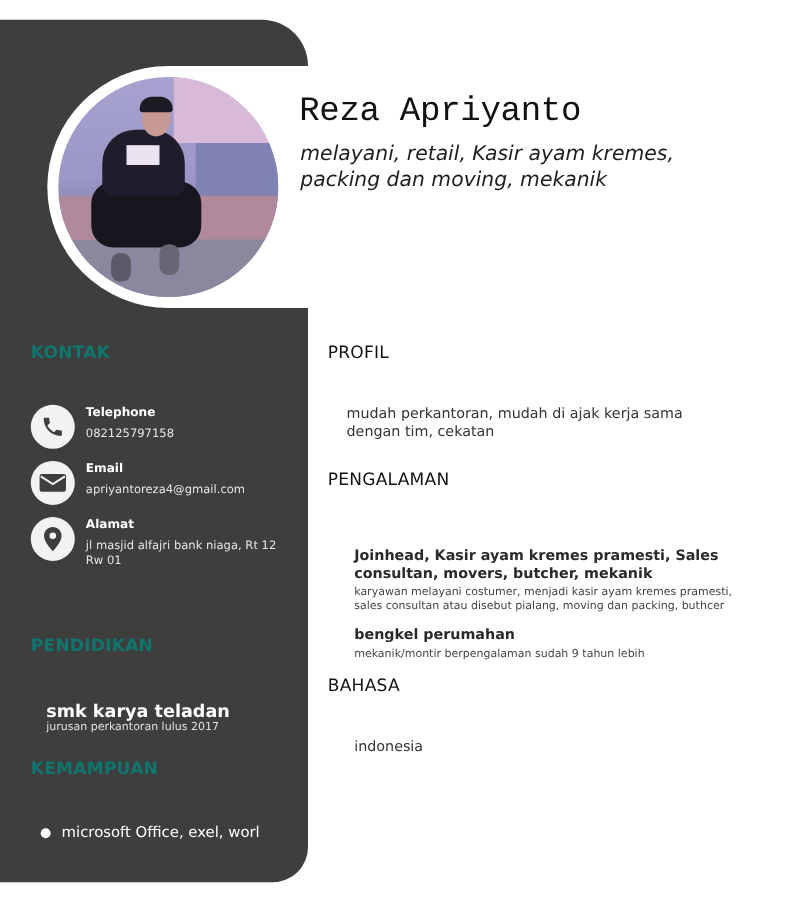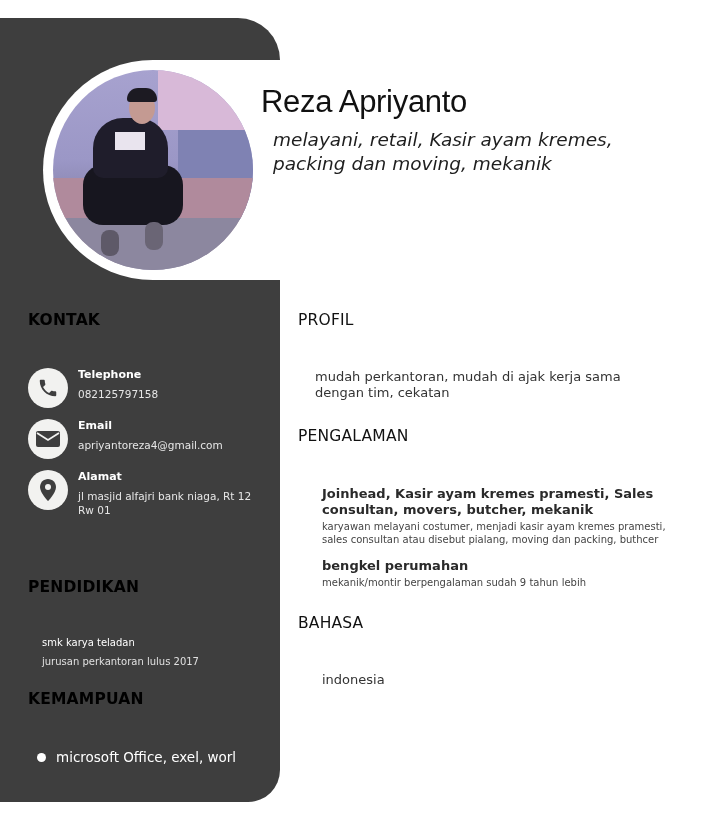--- a/index.html
+++ b/index.html
@@ -31,45 +31,45 @@
   .photo .step2 { position:absolute; left:0; top:148px; width:200px; height:52px; background:#8c879f; }
   .photo .body { position:absolute; left:40px; top:48px; width:75px; height:60px; border-radius:30px 30px 10px 10px; background:#1f1d2b; }
   .photo .head { position:absolute; left:76px; top:22px; width:26px; height:32px; border-radius:50%; background:#c49a92; }
   .photo .hair { position:absolute; left:74px; top:18px; width:30px; height:14px; border-radius:15px 15px 4px 4px; background:#1c1a22; }
   .photo .shirt-print { position:absolute; left:62px; top:62px; width:30px; height:18px; background:#e9e4ee; }
   .photo .legs { position:absolute; left:30px; top:95px; width:100px; height:60px; border-radius:20px; background:#17161f; }
   .photo .shoe1 { position:absolute; left:48px; top:160px; width:18px; height:26px; border-radius:8px; background:#5e5968; }
   .photo .shoe2 { position:absolute; left:92px; top:152px; width:18px; height:28px; border-radius:8px; background:#6a6575; }
 
   .name {
-    position:absolute; left:261px; top:84px; font-size:31px; font-weight:normal; color:#111;
-    font-family:Liberation Sans, sans-serif; letter-spacing:-0.3px;
+    position:absolute; left:272px; top:84px; font-size:31px; font-weight:normal; color:#111;
+    font-family:Liberation Mono, monospace; letter-spacing:-0.3px;
   }
   .tagline {
     position:absolute; left:273px; top:128px; width:360px; font-size:18.5px; line-height:24px;
     font-style:italic; color:#1e1e1e; font-family:"DejaVu Sans","Liberation Sans",sans-serif;
   }
 
-  .side-h { position:absolute; left:28px; color:#000000; font-size:15.5px; font-weight:bold; letter-spacing:0.2px; }
+  .side-h { position:absolute; left:28px; color:#0f766e; font-size:15.5px; font-weight:bold; letter-spacing:0.2px; }
   .contact { position:absolute; left:28px; width:240px; height:42px; }
   .contact .ic {
     position:absolute; left:0; top:0; width:40px; height:40px; border-radius:50%; background:#f2f2f0;
     display:flex; align-items:center; justify-content:center;
   }
   .contact .lbl { position:absolute; left:50px; top:0; color:#fff; font-size:11px; font-weight:bold; }
   .contact .val { position:absolute; left:50px; top:19px; width:190px; color:#e6e6e6; font-size:10.5px; line-height:14px; }
 
-  .edu-title { position:absolute; left:42px; top:637px; color:#fff; font-size:10px; font-weight:normal; }
+  .edu-title { position:absolute; left:42px; top:637px; color:#fff; font-size:16px; font-weight:bold; }
   .edu-sub { position:absolute; left:42px; top:656px; color:#e0e0e0; font-size:10px; }
   .skill { position:absolute; left:37px; top:749px; color:#fff; font-size:13.5px; display:flex; align-items:center; }
   .skill .dot { width:9px; height:9px; border-radius:50%; background:#fff; margin-right:10px; }
 
   .main-h { position:absolute; left:298px; font-size:15.5px; color:#111; letter-spacing:0.2px; }
   .profile-text { position:absolute; left:315px; top:369px; width:345px; font-size:13px; line-height:16px; color:#333; }
-  .exp { position:absolute; left:322px; width:345px; }
+  .exp { position:absolute; left:322px; width:345px;margin-top:12px; }
   .exp .t { font-size:13px; font-weight:bold; color:#2a2a2a; line-height:16px; }
   .exp .d { font-size:10px; color:#444; line-height:13px; margin-top:2px; }
   .lang { position:absolute; left:322px; top:672px; font-size:13px; color:#333; }
 </style>
 </head>
 <body>
 
 <div class="sidebar"></div>
 <div class="band"></div>
 <div class="ring"></div>

